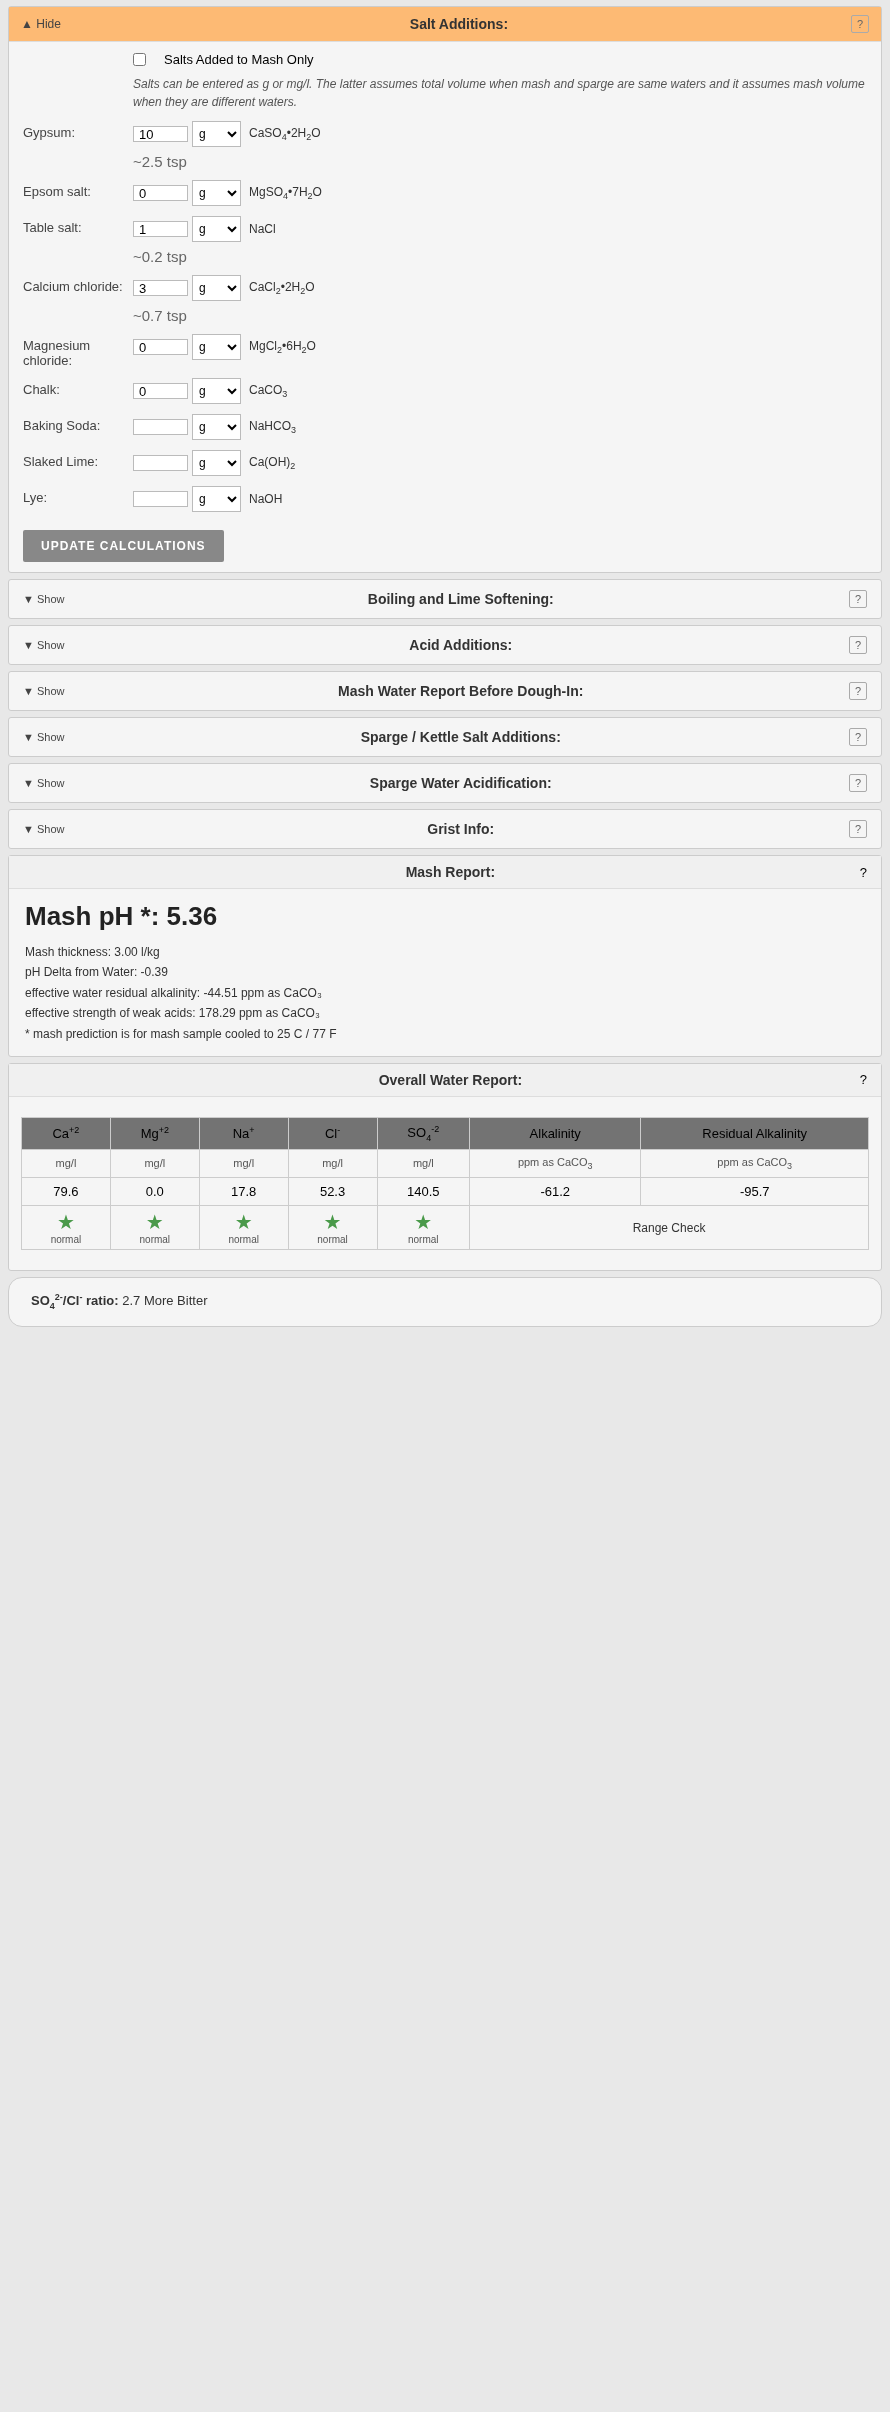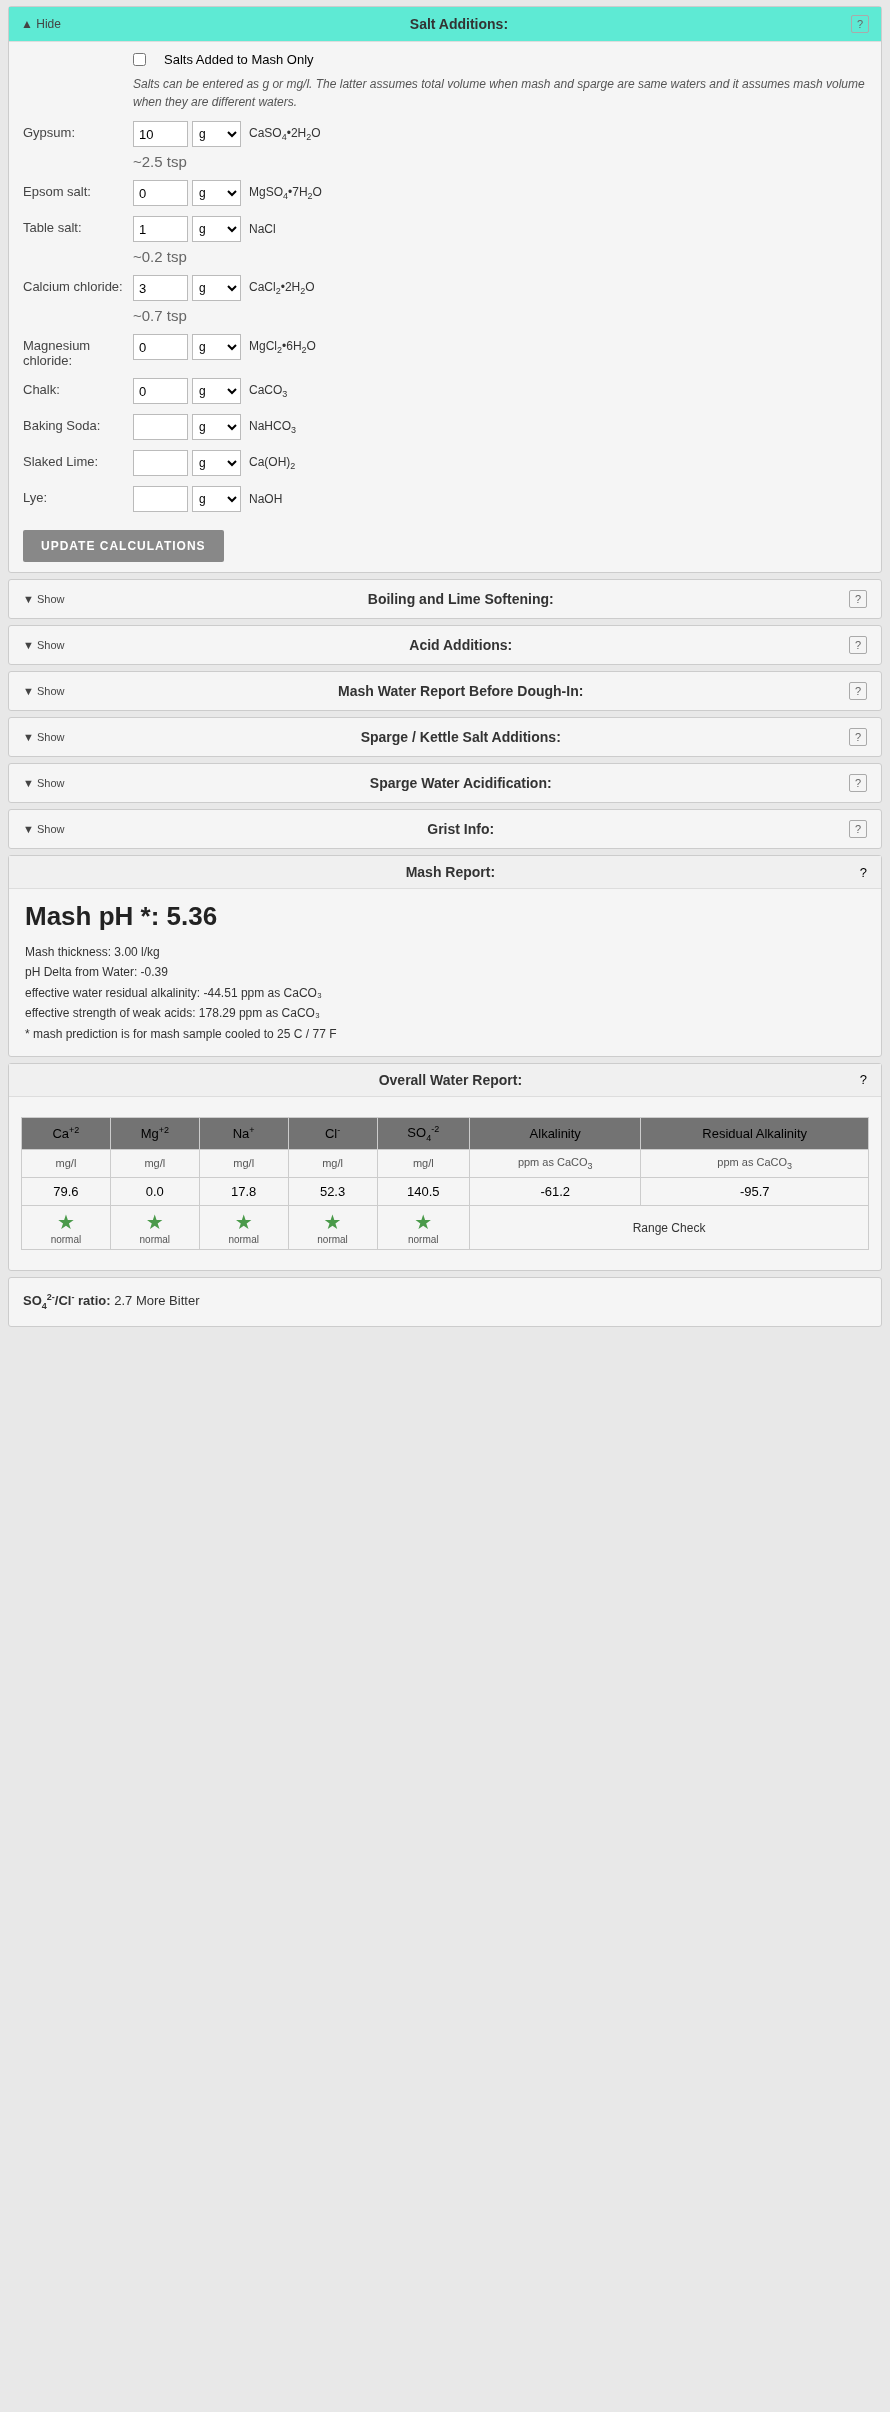--- a/index.html
+++ b/index.html
@@ -12,21 +12,21 @@
     .section {
       background: #f5f5f5;
       border: 1px solid #ccc;
       margin: 6px 8px;
       border-radius: 3px;
     }
     .section-header {
       display: flex;
       align-items: center;
       padding: 8px 12px;
-      background: #5eead4;
+      background: #fdba74;
       border-bottom: 1px solid #ddd;
       gap: 48px;
     }
     .section-header .toggle {
       color: #444;
       font-size: 12px;
       margin-right: 6px;
       cursor: pointer;
     }
     .section-header .title {
@@ -72,21 +72,21 @@
     .salt-note {
       font-style: italic;
       font-size: 12px;
       color: #555;
       line-height: 1.5;
       margin-left: 110px;
       margin-bottom: 10px;
     }
     .num-input {
       width: 55px;
-      height: 26px;
+      height: 16px;
       border: 1px solid #bbb;
       padding: 2px 5px;
       font-size: 13px;
       background: #fff;
     }
     .unit-select {
       height: 26px;
       border: 1px solid #bbb;
       background: #fff;
       font-size: 12px;
@@ -251,22 +251,22 @@
       font-size: 20px;
     }
     .star-label {
       font-size: 10px;
       color: #555;
     }
     .footer-section {
       background: #f5f5f5;
       border: 1px solid #ccc;
       margin: 6px 8px;
-      border-radius: 3px;
-      padding: 12px 14px;
+      border-radius: 14px;
+      padding: 12px 22px;
     }
     .footer-section p {
       font-size: 13px;
       color: #333;
       line-height: 1.7;
     }
     sub {
       font-size: 9px;
     }
     sup {

